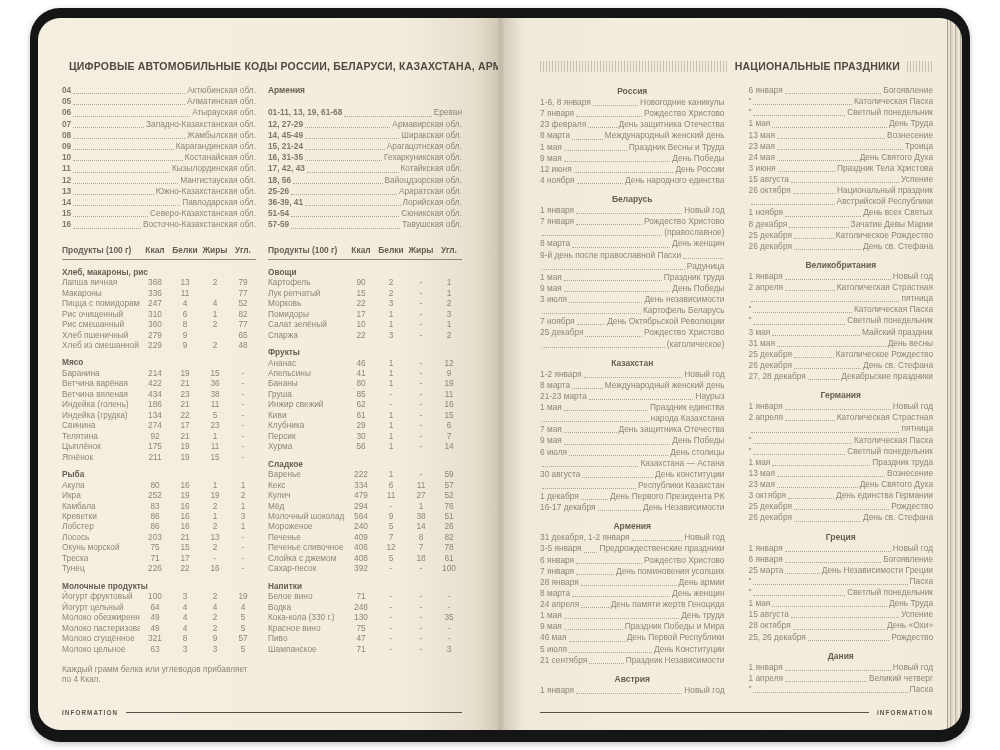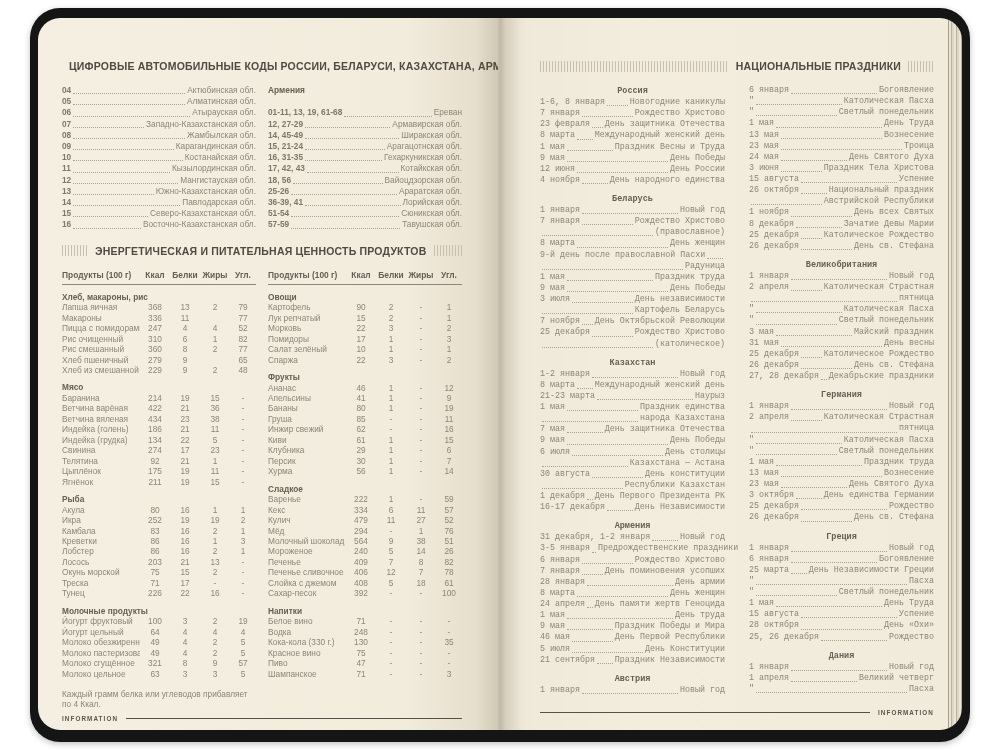--- a/index.html
+++ b/index.html
@@ -70,21 +70,21 @@
   .thead{display:flex;font-weight:bold;color:#655f54;font-size:8.4px;
     border-bottom:1px solid #8d8678;padding-bottom:4px;margin-bottom:7px;}
   .fname{flex:1;min-width:0;white-space:nowrap;overflow:hidden;}
   .fcell{width:30px;text-align:center;flex:none;}
   .fcell.last{width:26px;}
   .frow{display:flex;font-size:8.3px;line-height:10.45px;color:#8d8678;}
   .fgroup{margin-bottom:7px;}
   .fgroup .gt{font-weight:bold;color:#655f54;font-size:8.3px;line-height:10.6px;}
   .fnote{font-size:8.3px;color:#8d8678;margin:10px 0 0 0;}
   
-  .hcols{display:flex;gap:24px;flex:1;min-height:0;font-family:Liberation Mono, monospace;}
+  .hcols{display:flex;gap:24px;flex:1;min-height:0;}
   .hcol{flex:1;min-width:0;}
   .hsec{margin-bottom:7px;}
   .hsec .ht{font-weight:bold;color:#655f54;font-size:8.5px;line-height:12px;}
   .hrow{display:flex;font-size:8.35px;line-height:11.12px;color:#8d8678;}
   .hrow .hd{white-space:nowrap;}
   .hrow .hl{white-space:nowrap;}
   
   .pfooter{margin-top:auto;display:flex;align-items:center;gap:8px;flex:none;padding-top:6px;}
   .pfooter .flabel{
     font-size:6.3px;letter-spacing:1.1px;color:#5a554c;font-weight:bold;white-space:nowrap;
@@ -228,25 +228,20 @@
               <span class="val">Сюникская обл.</span>
             </div>
             <div class="crow">
               <span class="code">57-59</span>
               <span class="lead"></span>
               <span class="val">Тавушская обл.</span>
             </div>
           </div>
       </div>
 
-      <div class="sec-head">
-        <span class="hatch short"></span>
-        <span class="txt">ЭНЕРГЕТИЧЕСКАЯ И ПИТАТЕЛЬНАЯ ЦЕННОСТЬ ПРОДУКТОВ</span>
-        <span class="hatch fill"></span>
-      </div>
 
       <div class="food">
         <div class="fhalf">
           <div class="thead">
             <span class="fname">Продукты (100 г)</span>
             <span class="fcell">Ккал</span>
             <span class="fcell">Белки</span>
             <span class="fcell">Жиры</span>
             <span class="fcell last">Угл.</span>
           </div>

